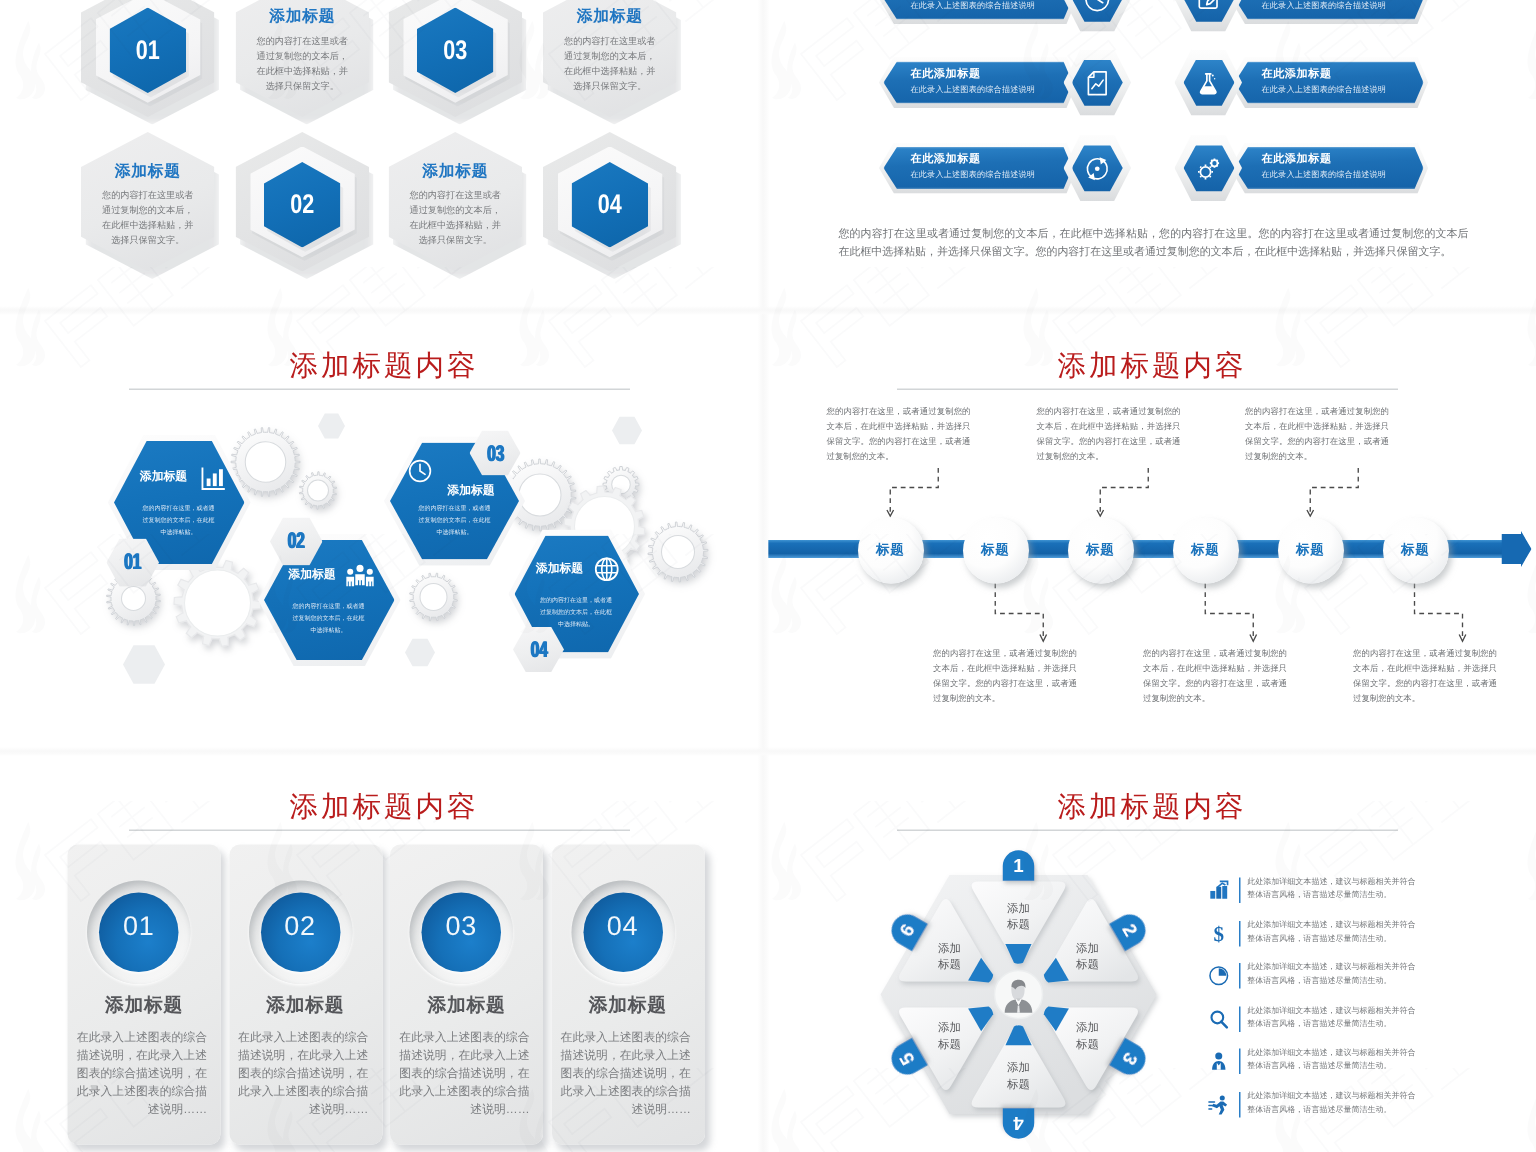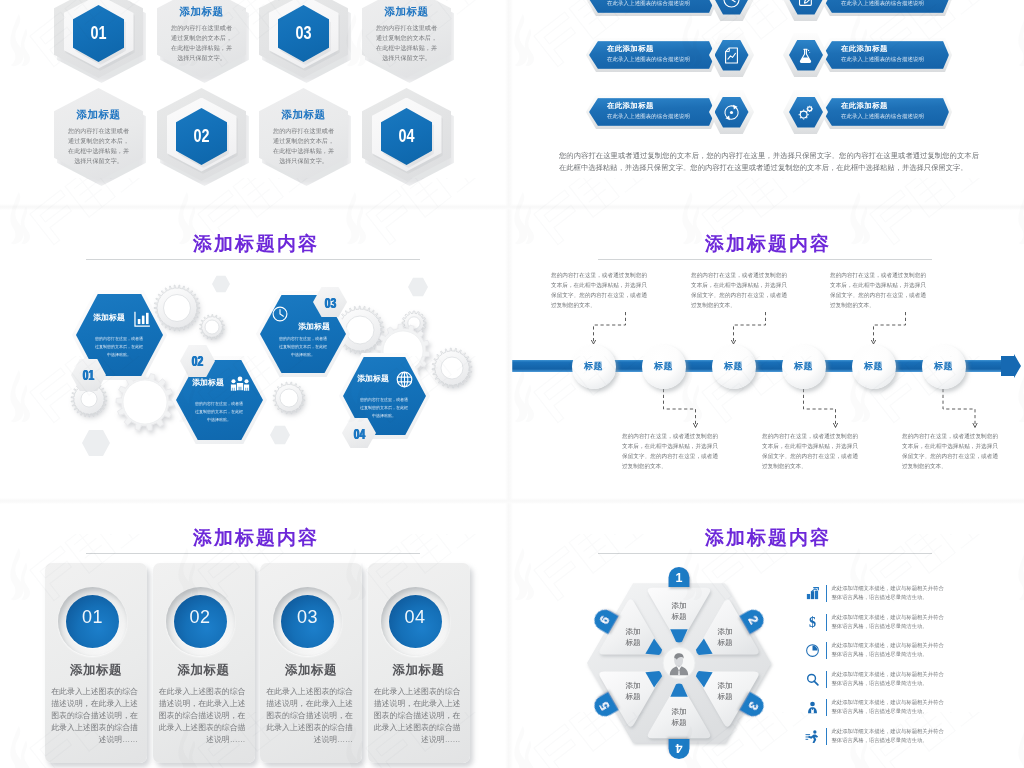--- a/index.html
+++ b/index.html
@@ -14,21 +14,21 @@
   #s6{left:512px;top:502px;}
   .sep-v{position:absolute;left:505px;top:0;width:8px;height:768px;z-index:40;
      background:linear-gradient(90deg,rgba(250,250,250,0) 0%,#f8f8f8 45%,#fbfbfb 75%,rgba(255,255,255,0) 100%);}
   .sep-h{position:absolute;left:0;width:1024px;height:6px;z-index:40;
      background:linear-gradient(180deg,rgba(250,250,250,0) 0%,#f8f8f8 45%,#fbfbfb 78%,rgba(255,255,255,0) 100%);}
   #sh1{top:204px;} #sh2{top:498px;}
 
   
   #wm{position:absolute;left:0;top:0;width:1024px;height:768px;z-index:60;pointer-events:none;opacity:.34;mix-blend-mode:multiply;}
 
-  .stitle{position:absolute;left:0;right:0;text-align:center;font-weight:bold;color:#6d28d9;
+  .stitle{position:absolute;left:0;right:0;text-align:center;font-weight:normal;color:#b91c1c;
           font-size:19px;letter-spacing:2px;}
   .tline{position:absolute;height:1px;background:#d2d5d7;}
 
   
   .hexcell{position:absolute;}
   .hex{position:absolute;clip-path:polygon(50% 0%,100% 25%,100% 75%,50% 100%,0% 75%,0% 25%);}
   .hexsh{position:absolute;clip-path:polygon(50% 0%,100% 25%,100% 75%,50% 100%,0% 75%,0% 25%);
          background:#bdc0c4;filter:blur(3px);opacity:.42;}
   .hextxt{position:absolute;left:0;right:0;text-align:center;}
   .hexbody{position:absolute;}
@@ -286,21 +286,21 @@
           <circle cx="13.2" cy="19.2" r="5.2"></circle>
           <path d="M13.2 11.6 V13.2 M13.2 25.2 V26.8 M5.6 19.2 H7.2 M19.2 19.2 H20.8 M7.8 13.8 L8.9 14.9 M17.5 23.5 L18.6 24.6 M7.8 24.6 L8.9 23.5 M17.5 14.9 L18.6 13.8"></path>
           <circle cx="22.3" cy="10.4" r="3.1"></circle>
           <path d="M22.3 5.7 V7 M22.3 13.8 V15.1 M17.6 10.4 H18.9 M25.7 10.4 H27 M19 7.1 L19.9 8 M24.7 12.8 L25.6 13.7 M19 13.7 L19.9 12.8 M24.7 8 L25.6 7.1"></path>
         </g>
       </svg>
       <div class="bn-title">在此添加标题</div>
       <div class="bn-body">在此录入上述图表的综合描述说明</div>
     </div>
 
-    <div class="bn-para">您的内容打在这里或者通过复制您的文本后，您的内容打在这里，并选择只保留文字。您的内容打在这里或者通过复制您的文本后在此框中选择粘贴，并选择只保留文字。您的内容打在这里或者通过复制您的文本后，在此框中选择粘贴，并选择只保留文字。</div>
+    <div class="bn-para">您的内容打在这里或者通过复制您的文本后，在此框中选择粘贴，您的内容打在这里。您的内容打在这里或者通过复制您的文本后在此框中选择粘贴，并选择只保留文字。您的内容打在这里或者通过复制您的文本后，在此框中选择粘贴，并选择只保留文字。</div>
   </div>
 
   <div class="slide" id="s3">
     <div class="stitle" style="top:23px">添加标题内容</div>
     <div class="tline" style="left:86px;top:51px;width:334px"></div>
 
     <svg class="gearbg" viewBox="0 0 512 294">
       <defs>
         <linearGradient id="gearg" x1="0" y1="0" x2="0.45" y2="1">
           <stop offset="0" stop-color="#ffffff"></stop>

